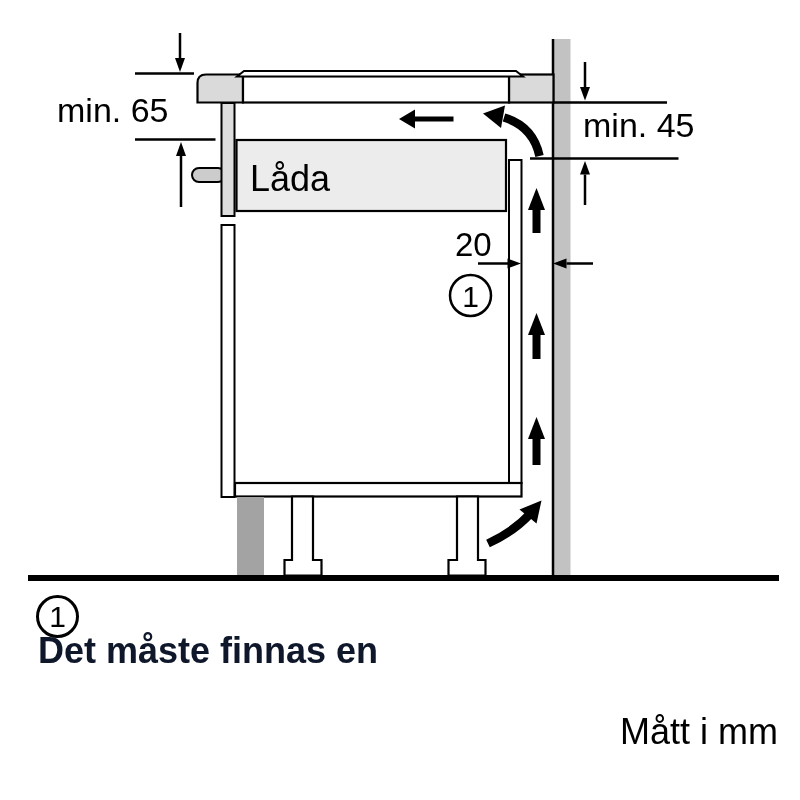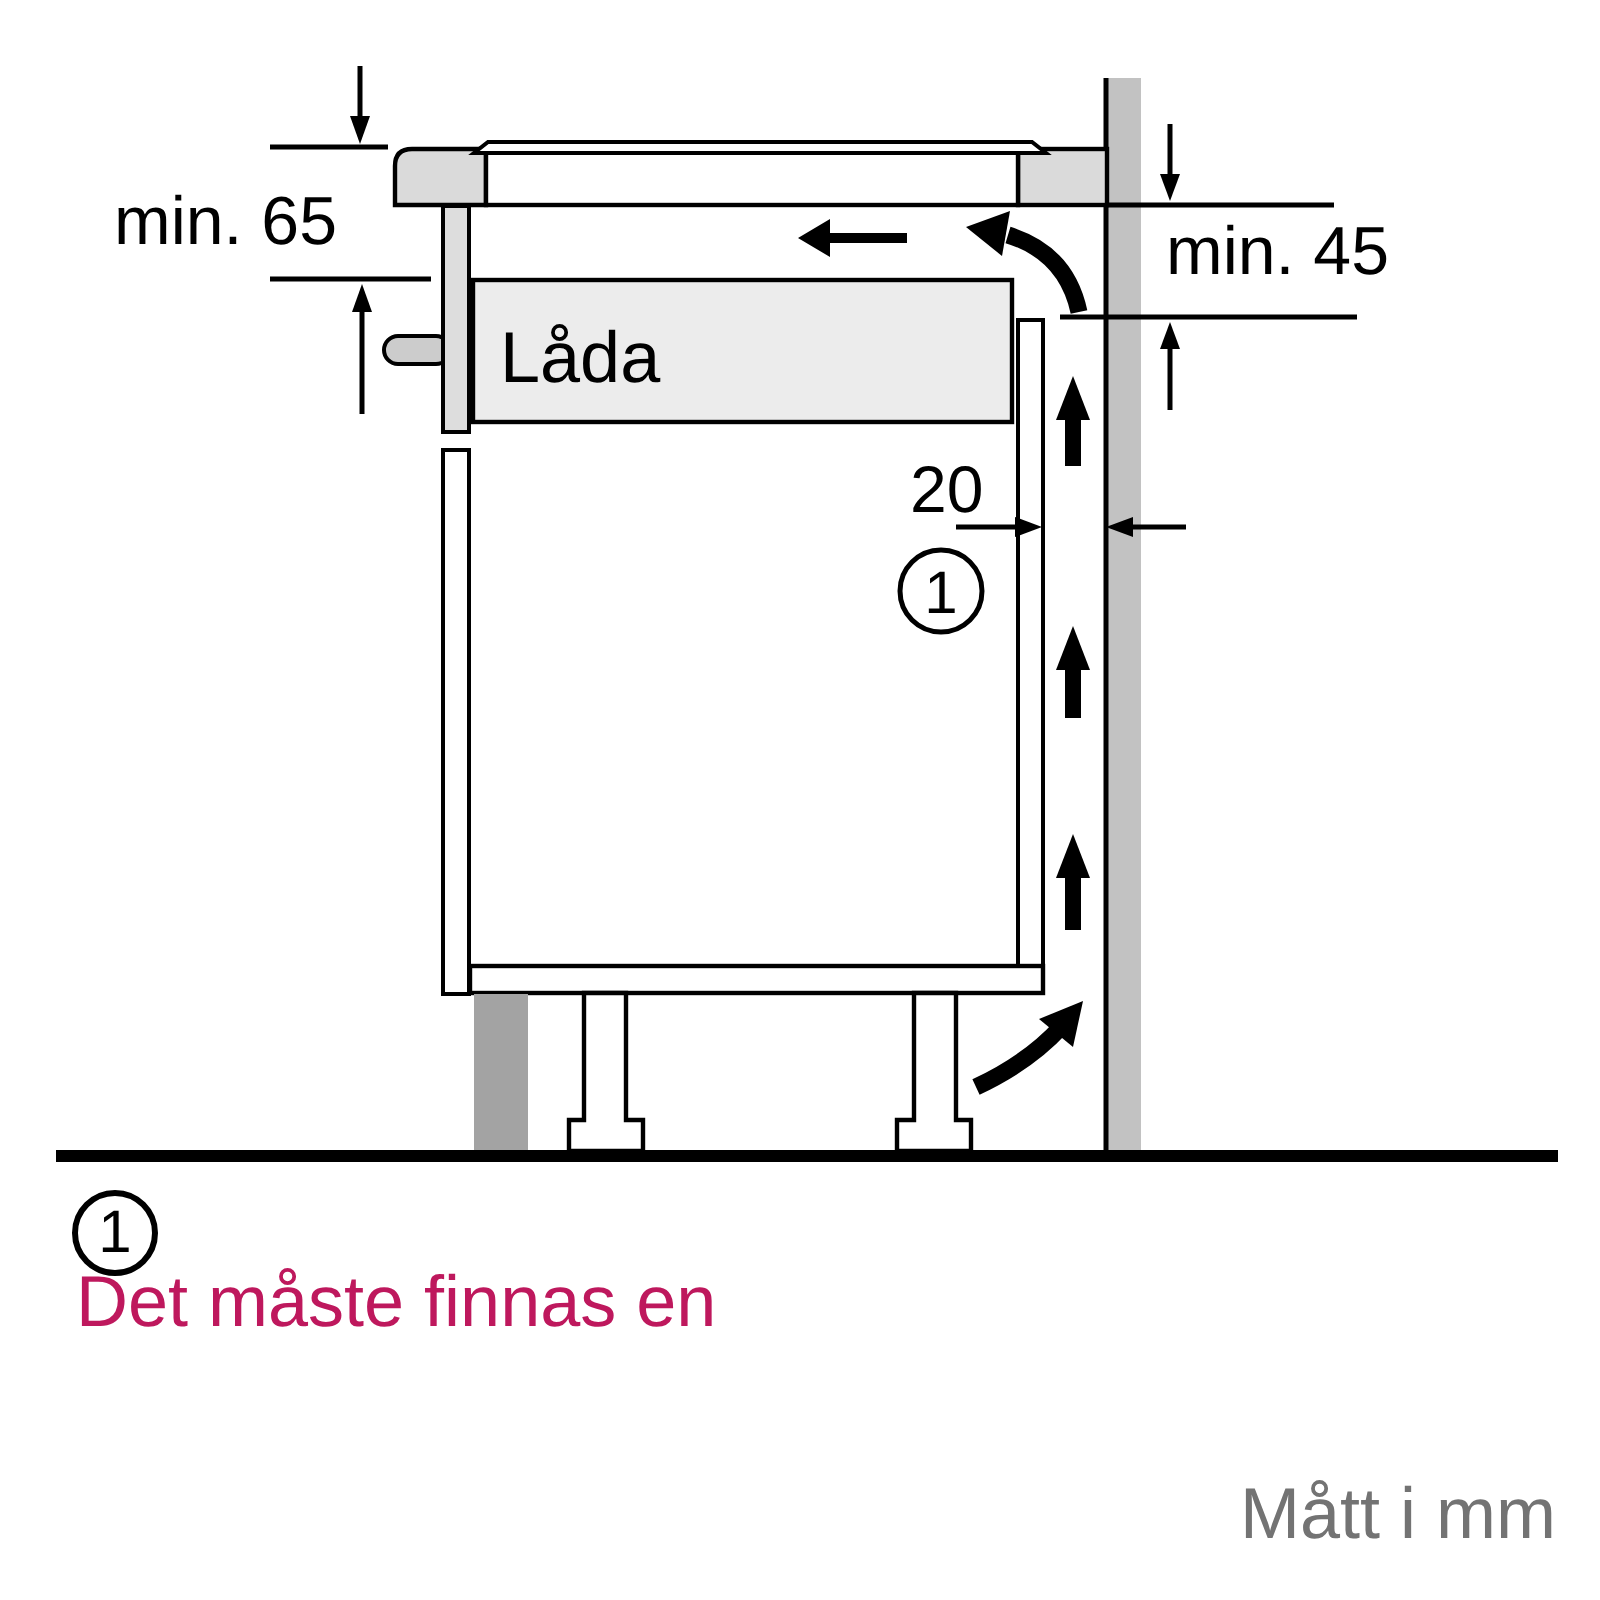--- a/index.html
+++ b/index.html
@@ -18,26 +18,27 @@
   .drawer-label{font-size:36px;}
   .callout-num{font-size:30px;}
   .legend-symbol{
     position:absolute;left:36px;top:595px;
     width:37px;height:37px;border:3px solid #000;border-radius:50%;
     display:flex;align-items:center;justify-content:center;
     font-size:30px;color:#000;box-sizing:content-box;
   }
   .legend-text{
     position:absolute;left:38px;top:628px;
-    font-size:36px;line-height:45px;color:#be185d;
+    font-size:36px;line-height:45px;color:#0f172a;
     white-space:nowrap;
+    font-weight:bold;
   }
   .units-note{
     position:absolute;right:22px;top:711px;
-    font-size:36px;color:#737373;white-space:nowrap;margin-top:25px;
+    font-size:36px;color:#000000;white-space:nowrap;
   }
 </style>
 </head>
 <body>
 
 <div class="page">
 
   <svg width="800" height="800" viewBox="0 0 800 800">
 
     <rect x="554" y="39" width="16.5" height="536" fill="#c2c2c2"></rect>

